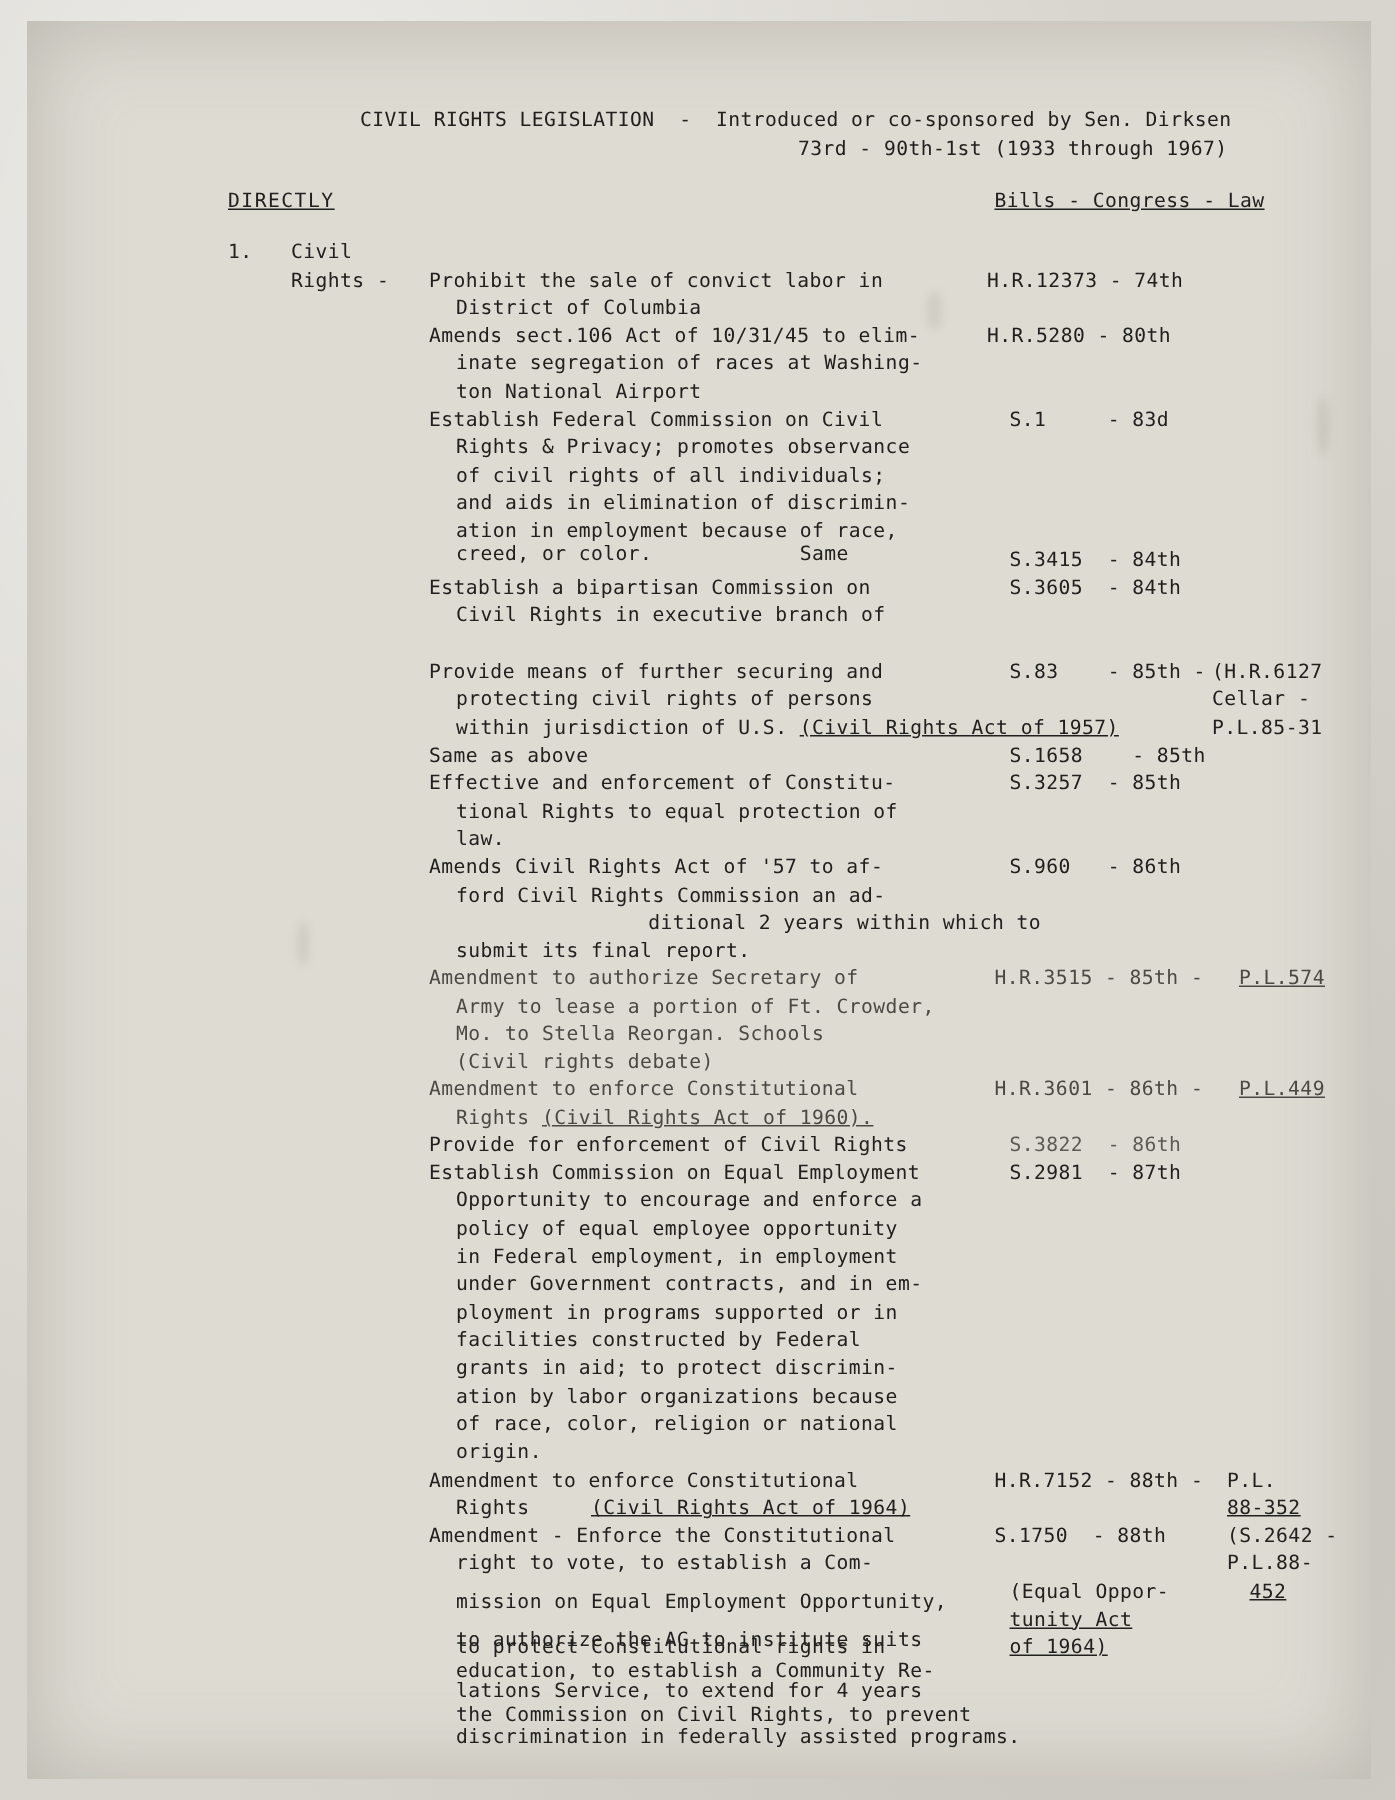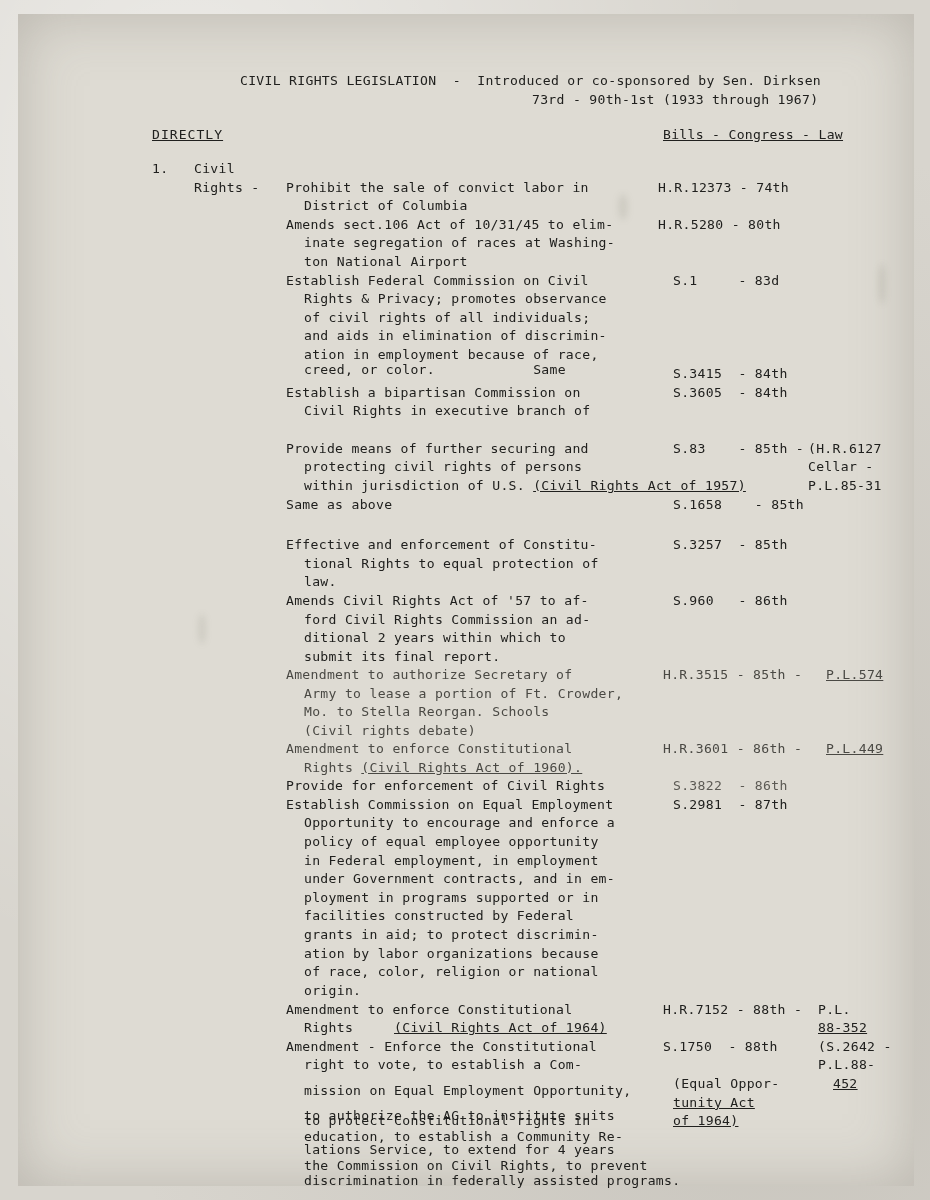--- a/index.html
+++ b/index.html
@@ -186,31 +186,31 @@
           <div class="law" style="top:0px;">(H.R.6127</div>
           <div class="law" style="top:18.6px;">Cellar -</div>
           <div class="law" style="top:37.2px;">P.L.85-31</div>
         </div>
 
         <div class="row" style="height:18.6px;">
           <div class="desc" style="top:0px;">Same as above</div>
           <div class="bill c" style="top:0px;">S.1658    - 85th</div>
         </div>
 
-        <div class="row" style="height:56px;margin-top:22px;">
+        <div class="row" style="height:56px;">
           <div class="desc" style="top:0px;">Effective and enforcement of Constitu-</div>
           <div class="desc ind" style="top:18.6px;">tional Rights to equal protection of</div>
           <div class="desc ind" style="top:37.2px;">law.</div>
           <div class="bill c" style="top:0px;">S.3257  - 85th</div>
         </div>
 
         <div class="row" style="height:74px;">
           <div class="desc" style="top:0px;">Amends Civil Rights Act of '57 to af-</div>
           <div class="desc ind" style="top:18.6px;">ford Civil Rights Commission an ad-</div>
-          <div class="desc ind" style="top:37.2px;">ditional 2 years within which to</div>
+          <div class="desc ind" style="top:37.2px;text-align:right;">ditional 2 years within which to</div>
           <div class="desc ind" style="top:55.8px;">submit its final report.</div>
           <div class="bill c" style="top:0px;">S.960   - 86th</div>
         </div>
 
         <div class="row faint" style="height:74px;">
           <div class="desc" style="top:0px;">Amendment to authorize Secretary of</div>
           <div class="desc ind" style="top:18.6px;">Army to lease a portion of Ft. Crowder,</div>
           <div class="desc ind" style="top:37.2px;">Mo. to Stella Reorgan. Schools</div>
           <div class="desc ind" style="top:55.8px;">(Civil rights debate)</div>
           <div class="bill" style="left:645px;top:0px;">H.R.3515 - 85th - </div>

